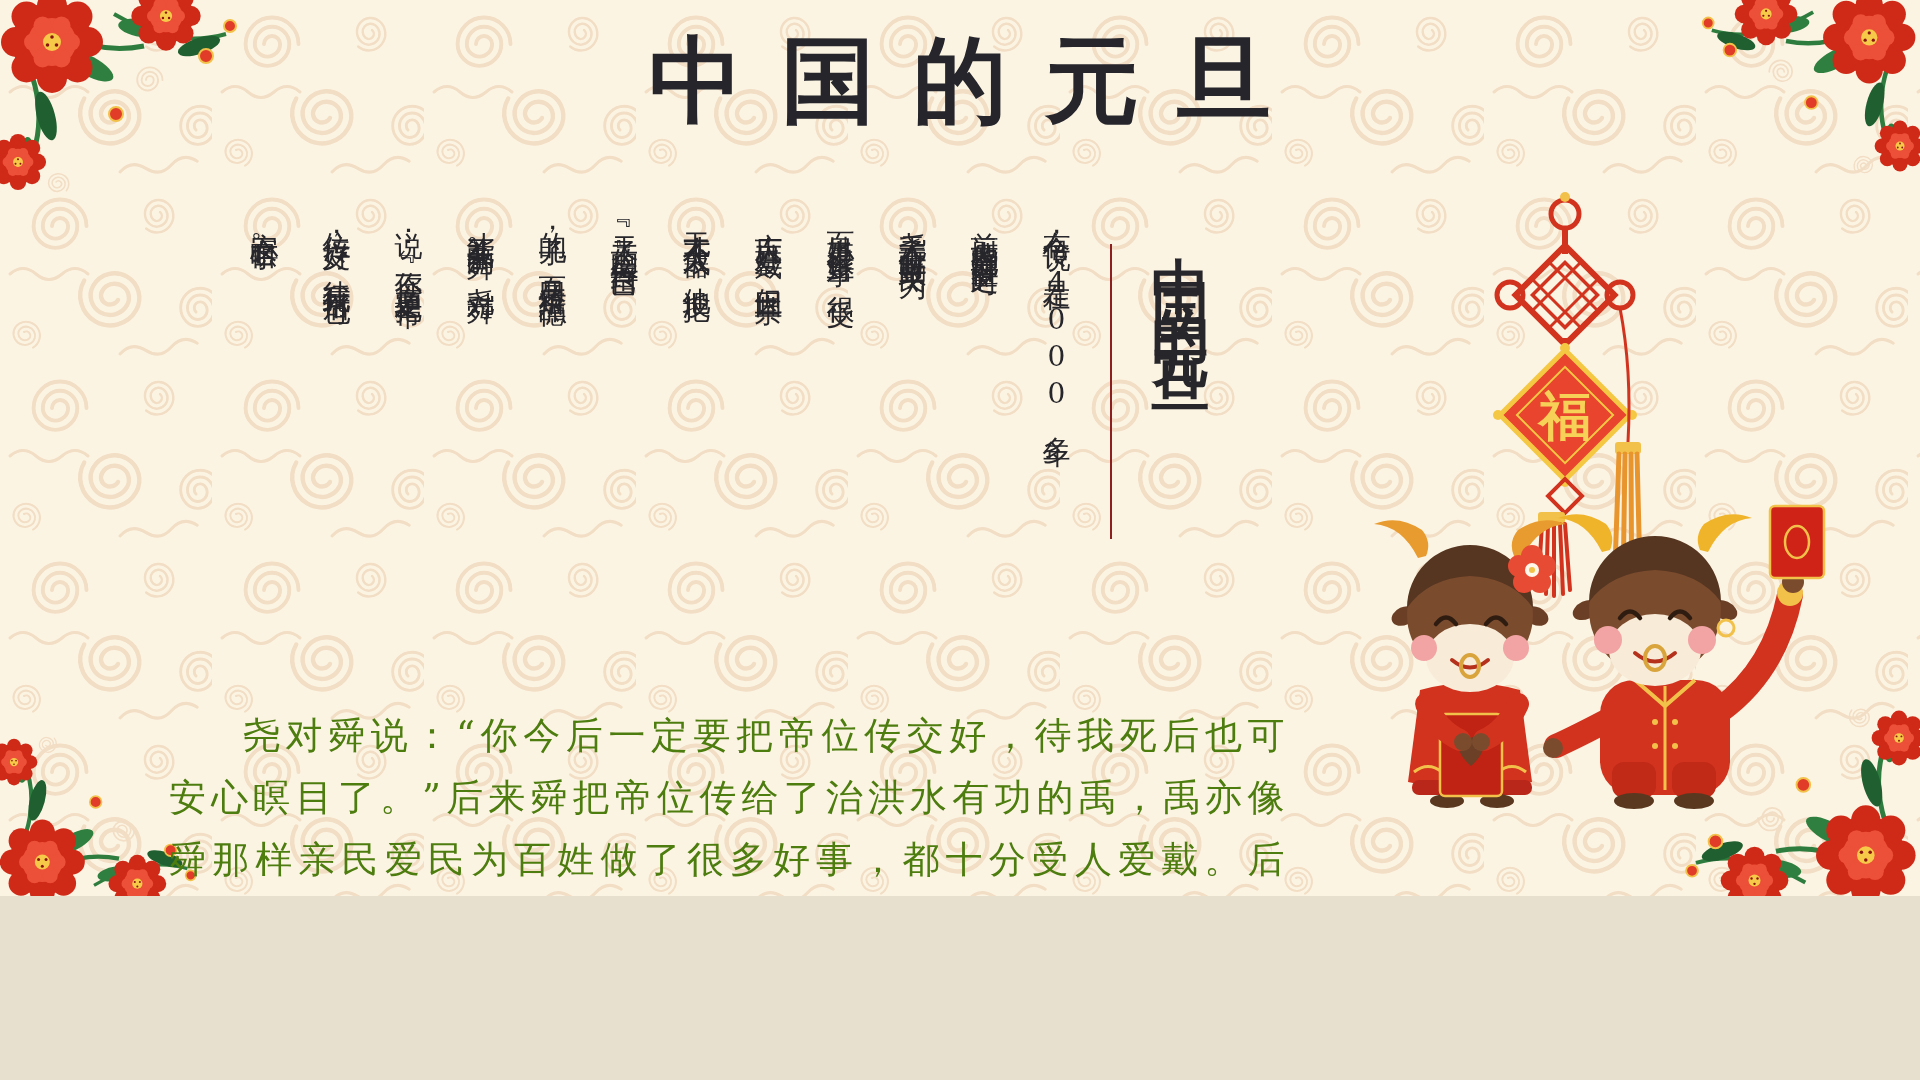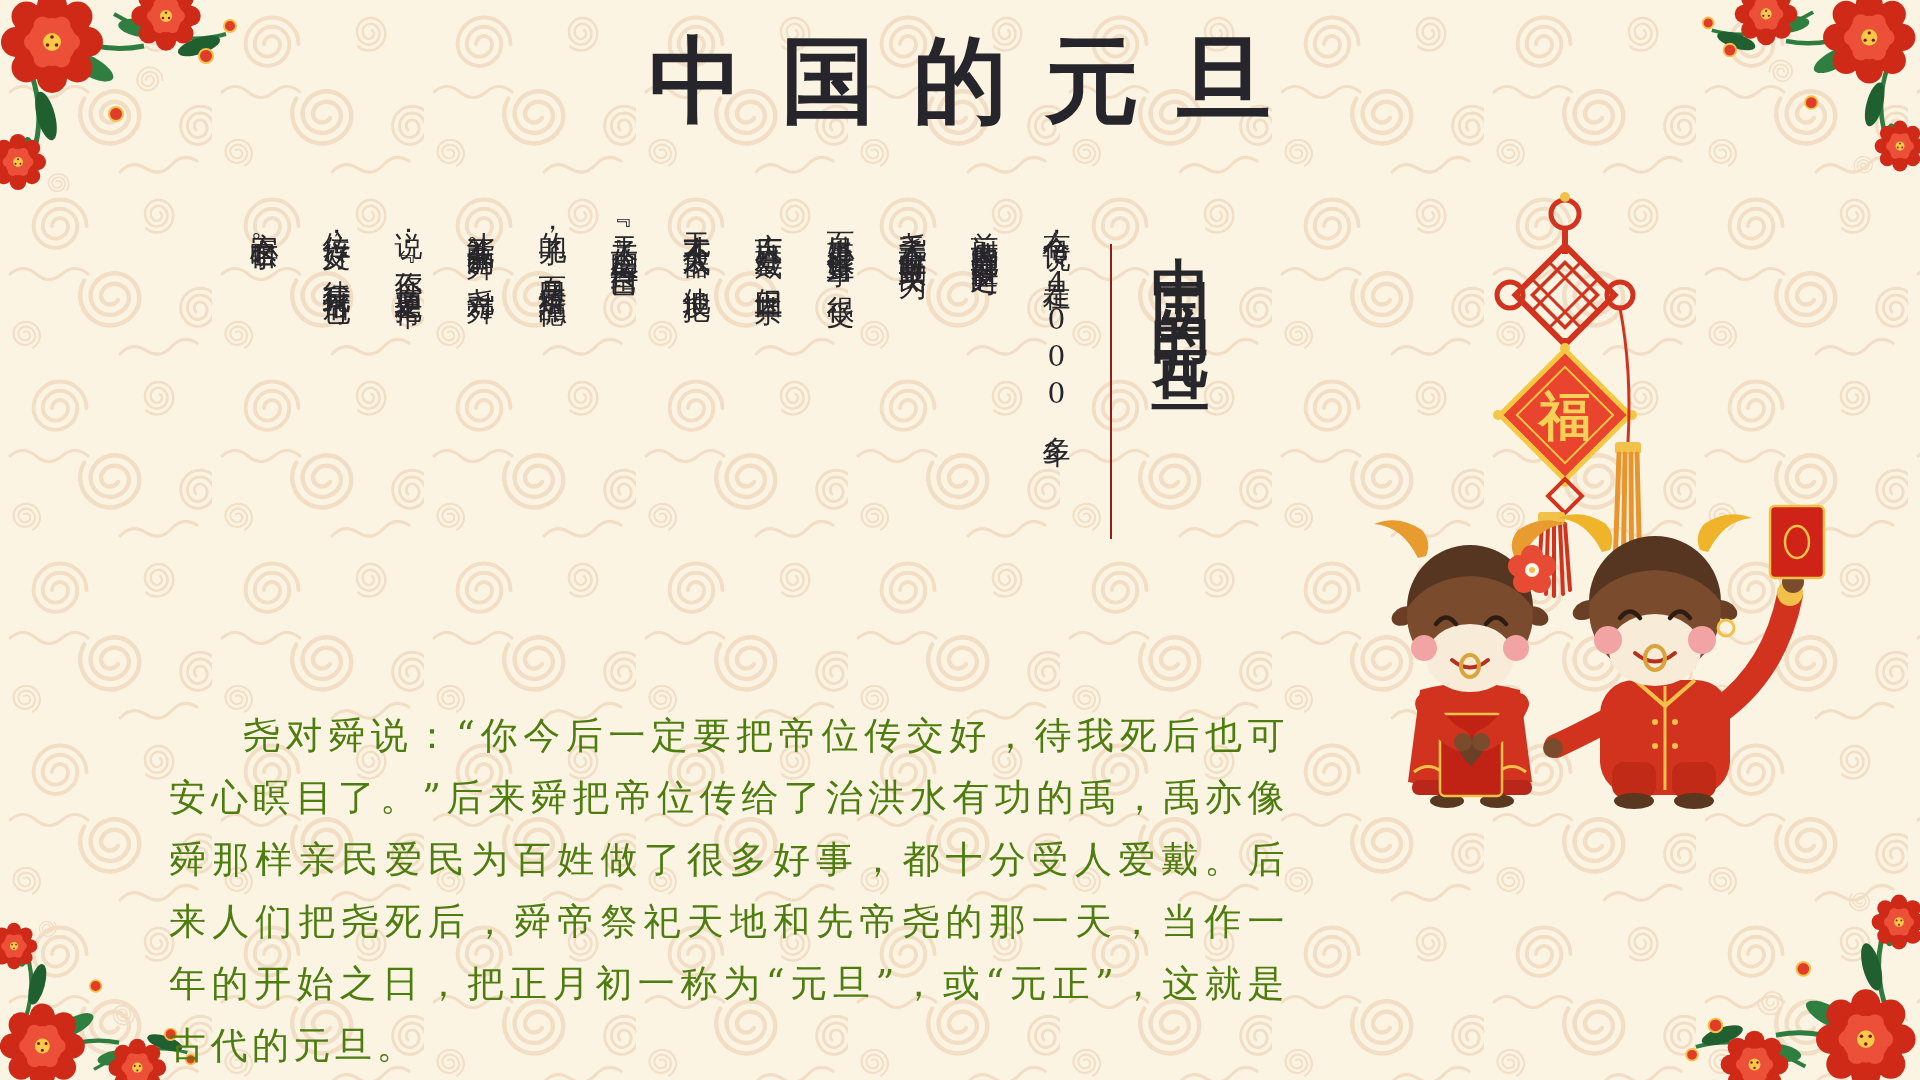--- a/index.html
+++ b/index.html
@@ -1,17 +1,17 @@
 <!DOCTYPE html>
 <html><head>
 <meta charset="utf-8">
 <style>
   html,body{margin:0;padding:0;background:#e8e0cf;}
   .stage{
-    position:relative;width:1920px;height:1080px;overflow:hidden;
+    position:relative;width:1920px;height:896px;overflow:hidden;
     background:#fcf4e2;
     font-family:"DejaVu Serif", serif;
   }
   .bg-pattern{position:absolute;left:0;top:0;width:1920px;height:1080px;z-index:0;}
   .corner{position:absolute;z-index:2;pointer-events:none;}
   .corner svg{display:block;}
   .corner.tl{left:-6px;top:-6px;}
   .corner.tr{right:-6px;top:-6px;transform:scaleX(-1);}
   .corner.bl{left:-6px;bottom:-6px;transform:scaleY(-1);}
   .corner.br{right:-6px;bottom:-6px;transform:scale(-1,-1);}

